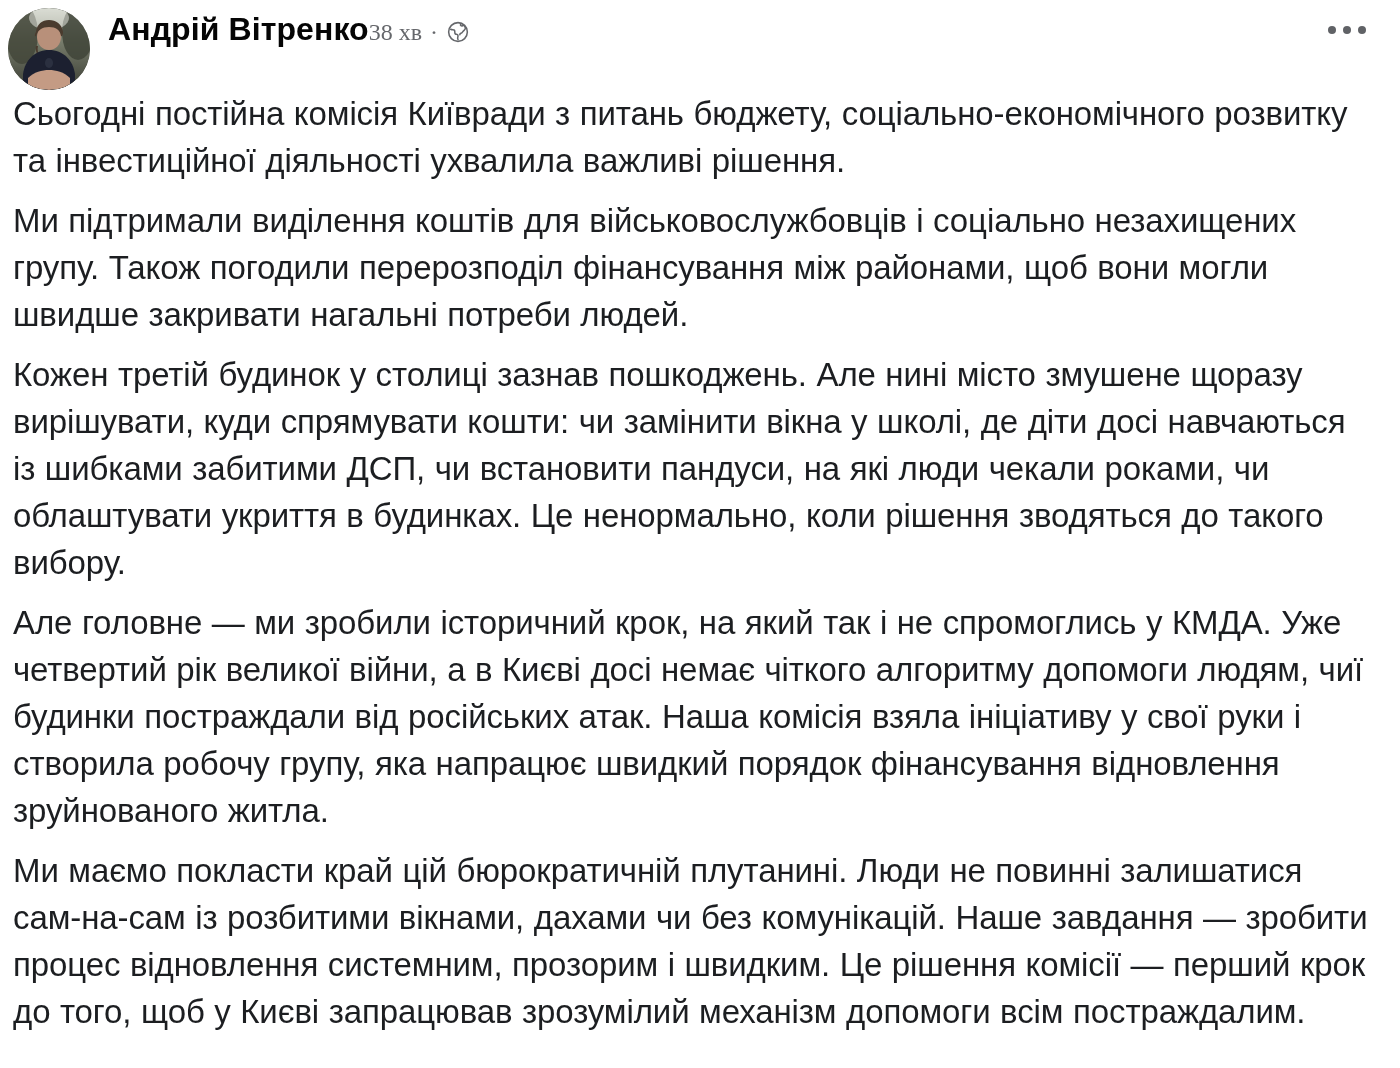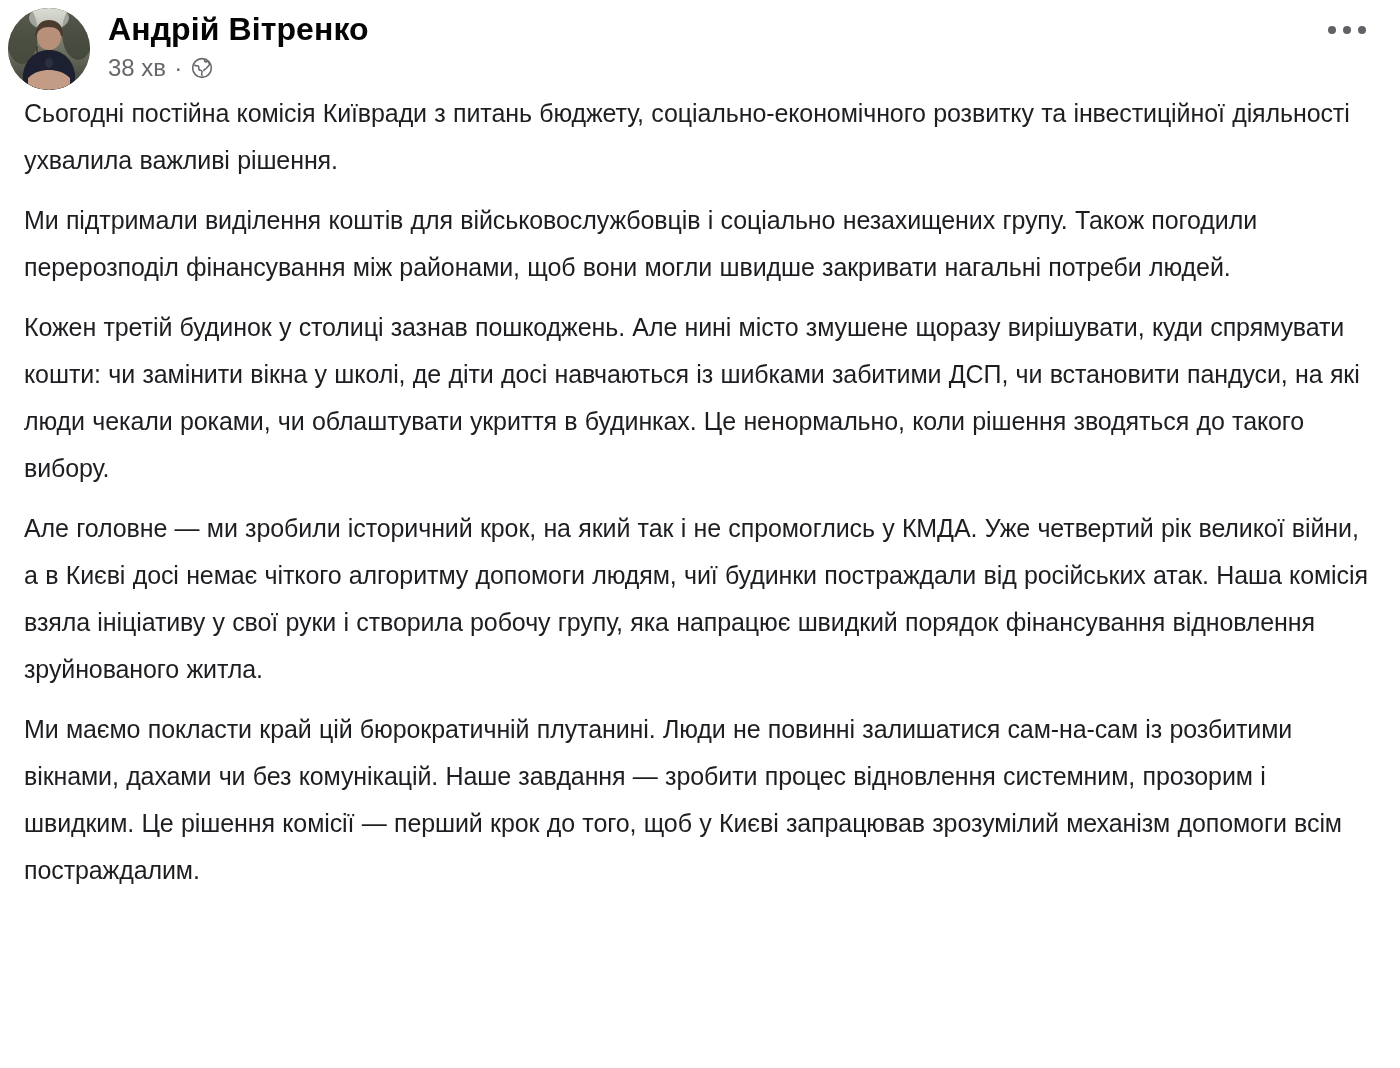--- a/index.html
+++ b/index.html
@@ -41,40 +41,39 @@
     flex: 0 0 82px;
     overflow: hidden;
     position: relative;
     background: #4c4f45;
   }
   .avatar svg { display: block; width: 82px; height: 82px; }
 
   .header-text {
     margin-left: 18px;
     display: flex;
-    flex-direction: column;
     justify-content: flex-start;
     padding-top: 2px;
   }
 
   .author-name {
     font-family: "Liberation Sans", sans-serif;
     font-size: 32px;
     font-weight: 700;
     color: #050505;
     line-height: 38px;
     letter-spacing: 0.1px;
     white-space: nowrap;
   }
 
   .meta-row {
     display: flex;
     align-items: center;
     margin-top: 6px;
-    font-family: Liberation Sans, sans-serif;
+    font-family: Liberation Serif, serif;
     font-size: 24px;
     color: #65676b;
     line-height: 28px;
   }
   .meta-time { color: #65676b; }
   .meta-dot {
     margin: 0 8px;
     color: #65676b;
     font-size: 24px;
     line-height: 1;
@@ -105,24 +104,24 @@
     display: block;
   }
 
   
   .post-body {
     padding: 0 26px 0 12px;
     box-sizing: border-box;
   }
 
   .post-body p {
-    margin: 0 0 13px 12px;
+    margin: 0 0 13px 1px;
     font-family: "Liberation Sans Narrow", "Liberation Sans", "DejaVu Sans Condensed", sans-serif;
     font-stretch: condensed;
-    font-size: 25px;
+    font-size: 33px;
     line-height: 47px;
     color: #1c1e21;
     font-weight: 400;
     letter-spacing: -0.1px;
     text-align: left;
     word-spacing: 0.5px;
   }
   .post-body p:last-child { margin-bottom: 0; }
 </style>
 </head>

